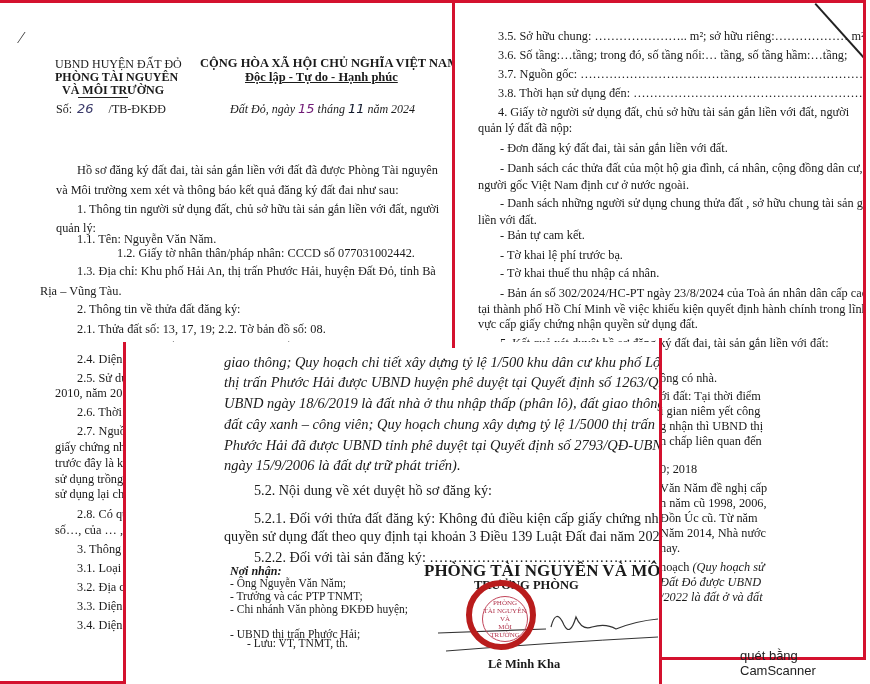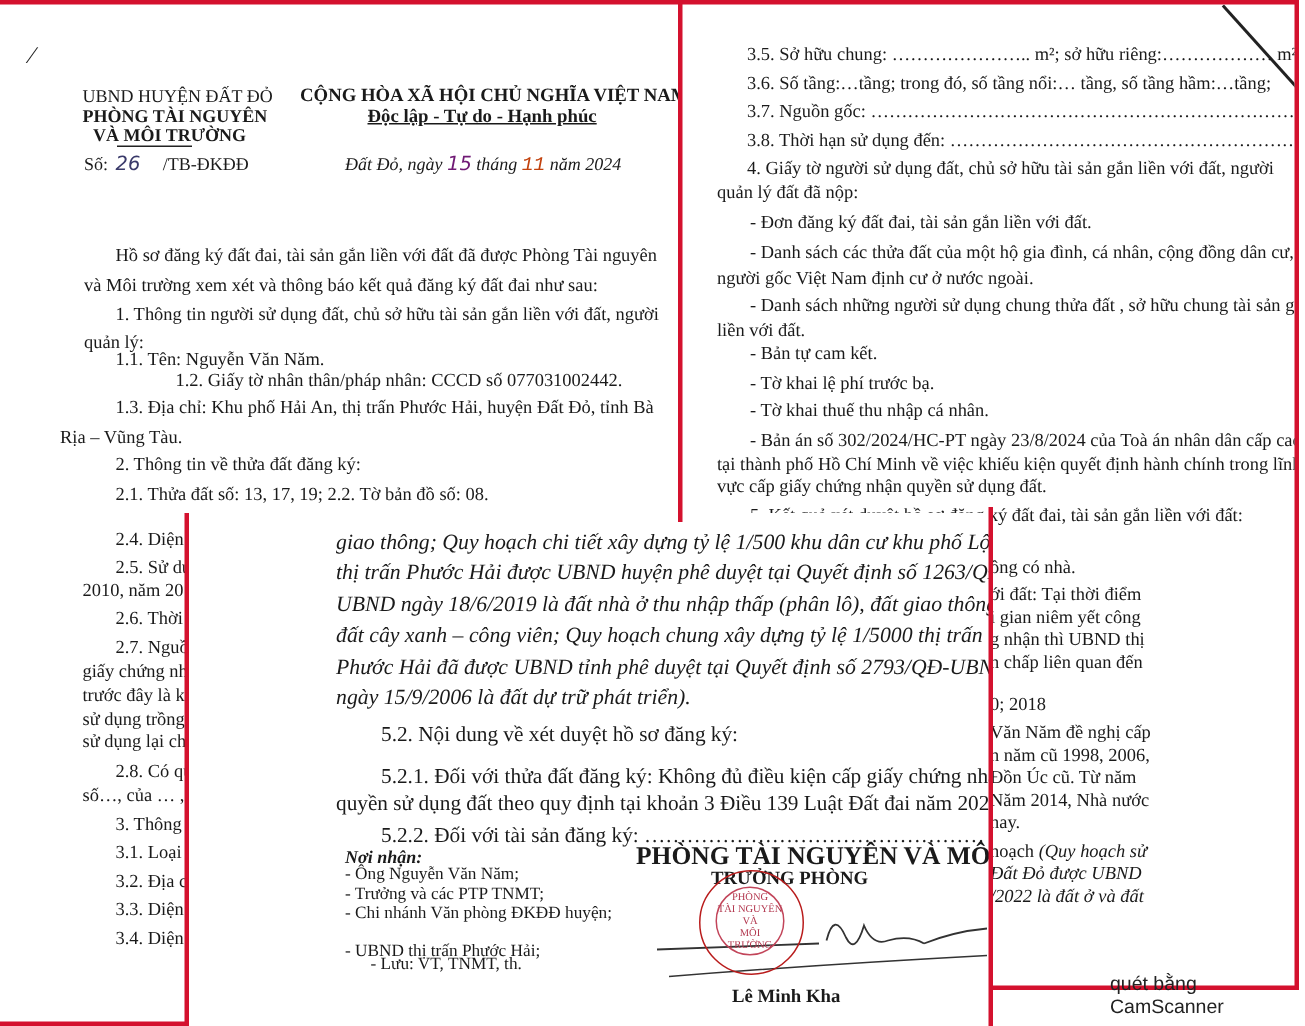--- a/index.html
+++ b/index.html
@@ -12,21 +12,21 @@
   #right-frame-l{position:absolute;left:452px;top:0;width:3px;height:348px;background:#d4112e;}
   #center-page{left:126px;top:342px;width:534px;height:342px;background:#fff;}
   #center-frame-r{position:absolute;left:659px;top:338px;width:3px;height:346px;background:#d4112e;}
   .t{position:absolute;white-space:nowrap;font-size:12.3px;line-height:14px;}
   .b{font-weight:bold;}
   .i{font-style:italic;}
   .u{text-decoration:underline;}
   .ci{font-size:14.5px;line-height:20.5px;font-style:italic;}
   .cr{font-size:14.2px;line-height:17px;}
   .hw{font-family:"DejaVu Sans",sans-serif;font-style:italic;font-size:13px;color:#333;}
-  .stamp{position:absolute;left:466px;top:580px;width:70px;height:70px;border-radius:50%;border:1px solid #b91c1c;box-sizing:border-box;color:#b33950;font-size:7px;text-align:center;font-family:"Liberation Serif",serif;}
+  .stamp{position:absolute;left:466px;top:580px;width:70px;height:70px;border-radius:50%;border:6px solid #b91c1c;box-sizing:border-box;color:#b33950;font-size:7px;text-align:center;font-family:"Liberation Serif",serif;}
   .stamp .inner{position:absolute;left:10px;top:10px;width:44px;height:44px;border-radius:50%;border:1px solid #c2455a;display:flex;flex-direction:column;justify-content:center;align-items:center;line-height:8px;}
   .sig{position:absolute;}
   .cam{position:absolute;left:740px;top:648px;font-family:"Liberation Sans",sans-serif;font-size:13px;color:#222;}
 </style>
 </head>
 <body>
 
 <div class="page" id="left-top">
   <div class="t" style="left:20px;top:28px;font-size:16px;">⁄</div>
 
@@ -40,21 +40,21 @@
     <span class="hw" style="color:#3a3a6a;margin:0 12px 0 2px;">26</span>
     <span>/TB-ĐKĐĐ</span>
   </div>
 
   <div class="t b" style="left:200px;top:53px;font-size:12.5px;">CỘNG HÒA XÃ HỘI CHỦ NGHĨA VIỆT NAM</div>
   <div class="t b u" style="left:245px;top:67px;font-size:12.5px;">Độc lập - Tự do - Hạnh phúc</div>
   <div class="t i" style="left:230px;top:99px;font-size:12px;">
     <span>Đất Đỏ, ngày</span>
     <span class="hw" style="color:#701a75;">15</span>
     <span>tháng</span>
-    <span class="hw" style="color:#c2410c;font-family:Liberation Mono, monospace;">11</span>
+    <span class="hw" style="color:#0f172a;">11</span>
     <span>năm 2024</span>
   </div>
 
 
   <div class="t" style="left:77px;top:160px;">Hồ sơ đăng ký đất đai, tài sản gắn liền với đất đã được Phòng Tài nguyên</div>
   <div class="t" style="left:56px;top:180px;">và Môi trường xem xét và thông báo kết quả đăng ký đất đai như sau:</div>
   <div class="t" style="left:77px;top:199px;">1. Thông tin người sử dụng đất, chủ sở hữu tài sản gắn liền với đất, người</div>
   <div class="t" style="left:56px;top:218px;">quản lý:</div>
   <div class="t" style="left:77px;top:229px;">1.1. Tên: Nguyễn Văn Năm.</div>
   <div class="t" style="left:77px;top:243px;margin-left:40px;">1.2. Giấy tờ nhân thân/pháp nhân: CCCD số 077031002442.</div>

